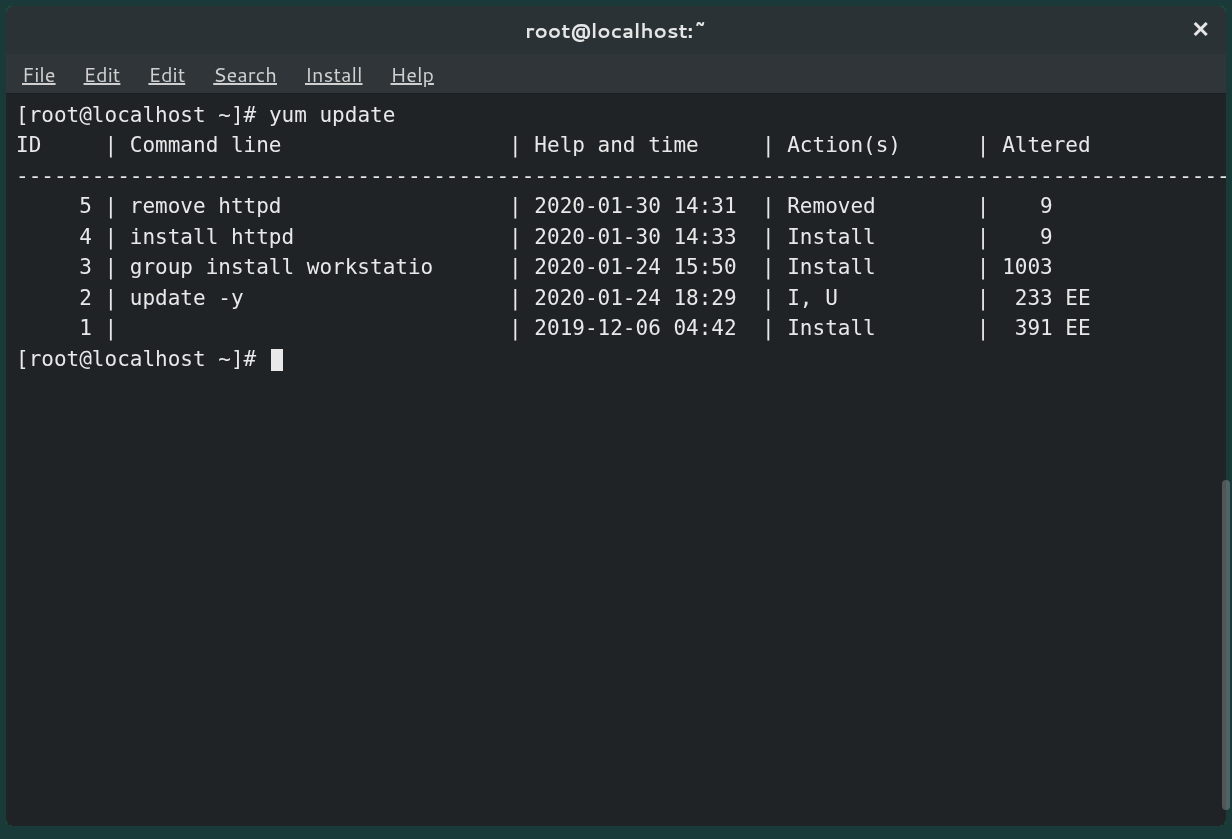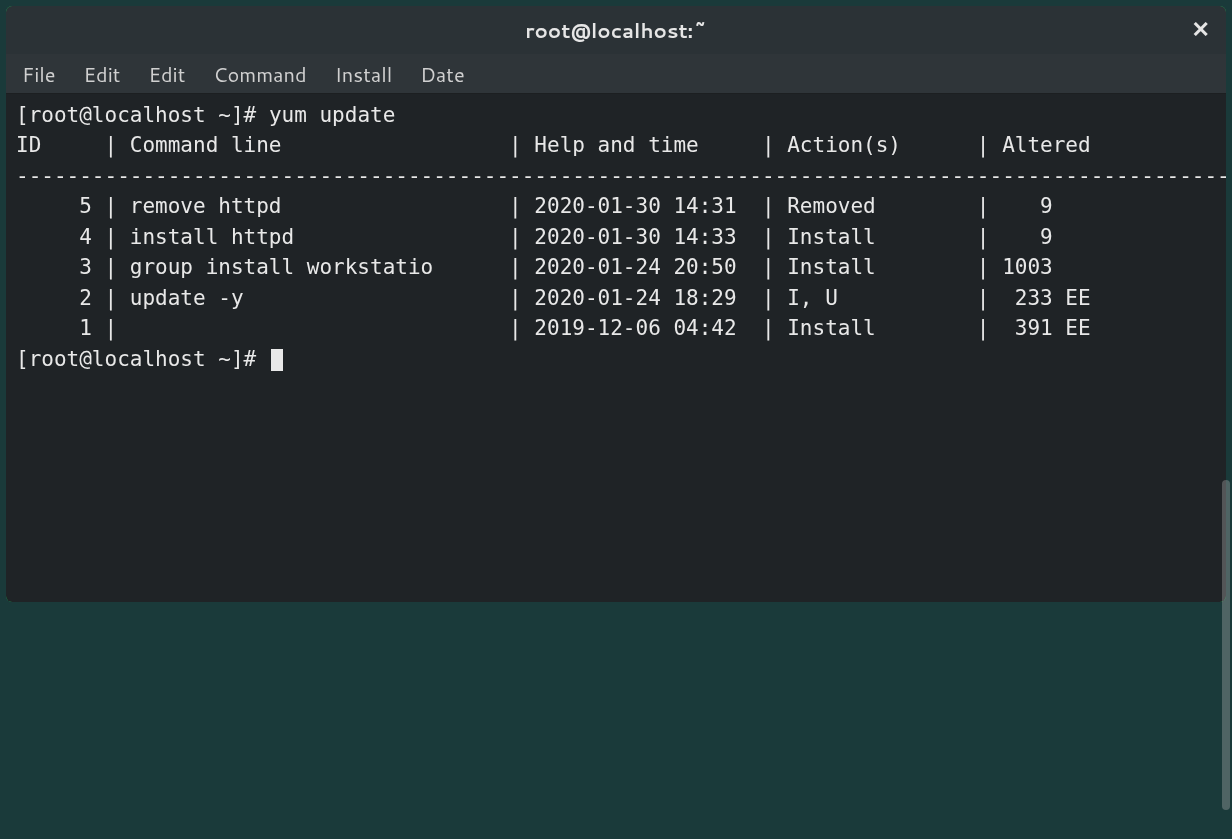--- a/index.html
+++ b/index.html
@@ -12,21 +12,21 @@
       font-family: "DejaVu Sans Mono", "Liberation Mono", monospace;
       width: 1232px;
       height: 839px;
       overflow: hidden;
       padding: 6px;
     }
     .window {
       background: #22c55e;
       border-radius: 6px;
       overflow: hidden;
-      height: 596px;
+      height: 820px;
       display: flex;
       flex-direction: column;
     }
     .titlebar {
       background: #2b3236;
       height: 48px;
       display: flex;
       align-items: center;
       justify-content: center;
       position: relative;
@@ -54,20 +54,21 @@
       align-items: center;
       gap: 28px;
       padding: 0 16px;
       color: #d0d0d0;
       font-family: "Cantarell", "DejaVu Sans", sans-serif;
       font-size: 20px;
       border-bottom: 1px solid #1c1f21;
     }
     .menu-item {
       cursor: pointer;
+      text-decoration: underline;
     }
     .terminal-area {
       flex: 1;
       background: #1f2326;
       padding: 6px 10px;
       color: #e8e8e8;
       font-size: 21px;
       line-height: 1.45;
       white-space: pre;
       font-family: "DejaVu Sans Mono", "Liberation Mono", monospace;
@@ -97,28 +98,28 @@
 
 <div class="window">
   <div class="titlebar">
     <span>root@localhost:~</span>
     <span class="close-btn">✕</span>
   </div>
   <div class="menubar">
     <span class="menu-item">File</span>
     <span class="menu-item">Edit</span>
     <span class="menu-item">Edit</span>
-    <span class="menu-item">Command</span>
+    <span class="menu-item">Search</span>
     <span class="menu-item">Install</span>
-    <span class="menu-item">Date</span>
+    <span class="menu-item">Help</span>
   </div>
   <div class="terminal-area"><span><span>[root@localhost ~]# </span><span>yum update</span></span>
 <span id="hdr">ID     | Command line                  | Help and time     | Action(s)      | Altered</span>
 <span>----------------------------------------------------------------------------------------------------</span>
 <span id="r0">     5 | remove httpd                  | 2020-01-30 14:31  | Removed        |    9</span>
 <span id="r1">     4 | install httpd                 | 2020-01-30 14:33  | Install        |    9</span>
-<span id="r2">     3 | group install workstatio      | 2020-01-24 20:50  | Install        | 1003</span>
+<span id="r2">     3 | group install workstatio      | 2020-01-24 15:50  | Install        | 1003</span>
 <span id="r3">     2 | update -y                     | 2020-01-24 18:29  | I, U           |  233 EE</span>
 <span id="r4">     1 |                               | 2019-12-06 04:42  | Install        |  391 EE</span>
 <span><span>[root@localhost ~]# </span><span class="cursor"></span></span>
   </div>
 </div>
 <div class="outer-scrollbar"></div>
 
 </body></html>

